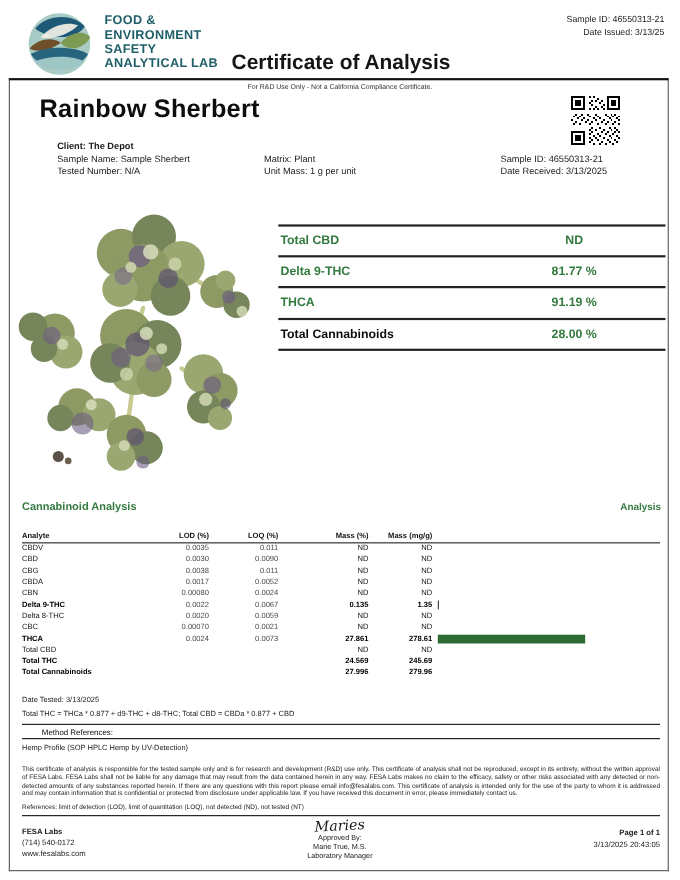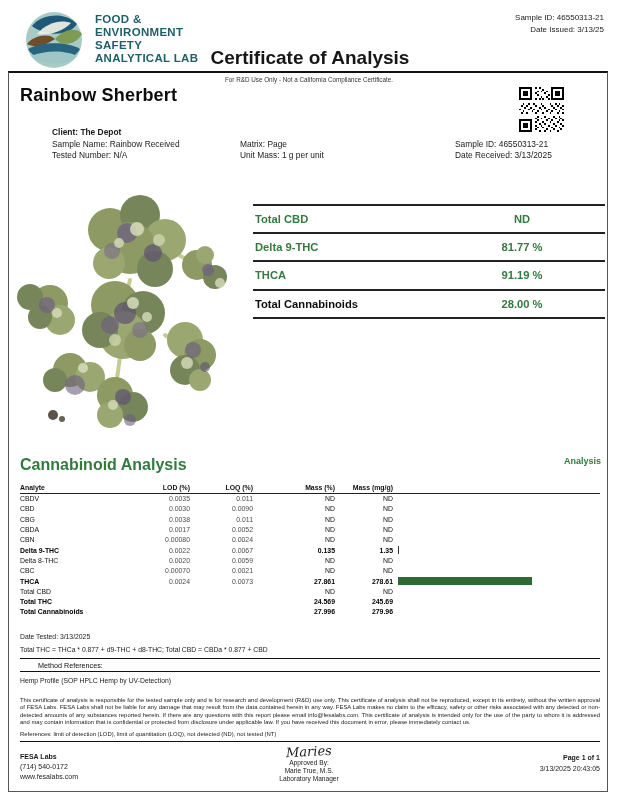--- a/index.html
+++ b/index.html
@@ -10,34 +10,34 @@
   .abs{position:absolute;}
 
   
   .logo-text{left:95px;top:13px;color:var(--teal);font-weight:bold;font-size:11.5px;line-height:13px;letter-spacing:.3px;}
   .coa-title{left:170px;top:47px;width:280px;text-align:center;font-size:19px;font-weight:bold;color:#161616;}
   .head-meta{right:14px;top:12px;text-align:right;font-size:8px;line-height:12px;color:#222;}
 
   
   .box{left:8px;top:71px;width:600px;height:721px;border:1px solid #555;border-top:2.5px solid #111;}
   .subtitle{left:0;top:76px;width:618px;text-align:center;font-size:6.3px;color:#333;}
-  .product-name{left:20px;top:85px;font-size:18px;font-weight:bold;color:#0d0d0d;letter-spacing:.2px;}
+  .product-name{left:36px;top:85px;font-size:23px;font-weight:bold;color:#0d0d0d;letter-spacing:.2px;}
 
   .info{font-size:8.4px;line-height:11.5px;color:#1a1a1a;}
   .info b{font-weight:bold;}
 
   
   .sumtable{left:253px;top:204px;width:352px;border-top:2px solid #222;}
   .sumrow{height:28.2px;border-bottom:2px solid #222;display:flex;align-items:center;font-size:11.2px;font-weight:bold;color:var(--green);}
   .sumrow .lab{flex:1;padding-left:2px;}
   .sumrow .val{width:120px;text-align:center;margin-right:23px;}
   .sumrow.black .lab{color:#0d0d0d;}
 
   
-  .sec-title{left:20px;top:456px;font-size:16px;font-weight:bold;color:var(--green);}
+  .sec-title{left:20px;top:456px;font-size:10px;font-weight:bold;color:var(--green);}
   .sec-status{right:17px;top:456px;font-size:9px;font-weight:bold;color:var(--green);}
   .atable{left:20px;top:482px;width:580px;font-size:6.9px;color:#111;}
   .ahead,.arow{display:grid;grid-template-columns:112px 58px 63px 82px 58px auto;align-items:center;height:10.3px;}
   .ahead{font-weight:bold;height:11.5px;border-bottom:1.6px solid #222;}
   .c{display:block;}
   .num{text-align:right;}
   .lodloq{color:#4a4a4a;}
   .arow.b .c.a,.arow.b .c.m{font-weight:bold;color:#000;}
   .barcell{padding-left:5px;height:100%;display:flex;align-items:center;}
   .bar{display:block;height:8.4px;width:0;}
@@ -106,25 +106,25 @@
         <rect x="20" y="2" width="3" height="3" fill="#000"></rect>
       <rect x="0" y="18" width="7" height="7" fill="#000"></rect>
         <rect x="1" y="19" width="5" height="5" fill="#fff"></rect>
         <rect x="2" y="20" width="3" height="3" fill="#000"></rect>
       <path fill="#000" d="M9,0h1v1h-1z M11,0h1v1h-1z M13,1h1v1h-1z M10,2h1v1h-1z M12,2h1v1h-1z M15,2h1v1h-1z M9,3h1v1h-1z M14,3h1v1h-1z M16,4h1v1h-1z M10,4h1v1h-1z M12,5h1v1h-1z M15,5h1v1h-1z M9,6h1v1h-1z M11,6h1v1h-1z M13,6h1v1h-1z M16,6h1v1h-1z M2,9h1v1h-1z M5,9h1v1h-1z M8,9h1v1h-1z M12,9h1v1h-1z M17,9h1v1h-1z M20,9h1v1h-1z M22,9h1v1h-1z M1,10h1v1h-1z M4,10h1v1h-1z M9,10h1v1h-1z M13,10h1v1h-1z M18,10h1v1h-1z M21,10h1v1h-1z M24,10h1v1h-1z M3,11h1v1h-1z M6,11h1v1h-1z M11,11h1v1h-1z M14,11h1v1h-1z M19,11h1v1h-1z M23,11h1v1h-1z M0,12h1v1h-1z M5,12h1v1h-1z M8,12h1v1h-1z M12,12h1v1h-1z M16,12h1v1h-1z M20,12h1v1h-1z M24,12h1v1h-1z M2,13h1v1h-1z M7,13h1v1h-1z M10,13h1v1h-1z M15,13h1v1h-1z M18,13h1v1h-1z M22,13h1v1h-1z M1,14h1v1h-1z M4,14h1v1h-1z M9,14h1v1h-1z M13,14h1v1h-1z M17,14h1v1h-1z M21,14h1v1h-1z M24,14h1v1h-1z M10,16h1v1h-1z M14,16h1v1h-1z M19,16h1v1h-1z M22,16h1v1h-1z M9,17h1v1h-1z M12,17h1v1h-1z M16,17h1v1h-1z M20,17h1v1h-1z M23,17h1v1h-1z M10,18h1v1h-1z M15,18h1v1h-1z M18,18h1v1h-1z M22,18h1v1h-1z M24,18h1v1h-1z M9,19h1v1h-1z M13,19h1v1h-1z M17,19h1v1h-1z M21,19h1v1h-1z M11,20h1v1h-1z M14,20h1v1h-1z M19,20h1v1h-1z M23,20h1v1h-1z M9,21h1v1h-1z M12,21h1v1h-1z M16,21h1v1h-1z M20,21h1v1h-1z M24,21h1v1h-1z M10,22h1v1h-1z M13,22h1v1h-1z M18,22h1v1h-1z M22,22h1v1h-1z M9,23h1v1h-1z M15,23h1v1h-1z M19,23h1v1h-1z M23,23h1v1h-1z M11,24h1v1h-1z M14,24h1v1h-1z M17,24h1v1h-1z M21,24h1v1h-1z"></path>
     </svg>
   </div>
 
   <div class="abs info" style="left:20px;top:127px;margin-left:32px;">
     <div><b>Client: The Depot</b></div>
-    <div>Sample Name: Rainbow Received</div>
+    <div>Sample Name: Sample Sherbert</div>
     <div>Tested Number: N/A</div>
   </div>
   <div class="abs info" style="left:240px;top:138.5px;">
-    <div>Matrix: Page</div>
+    <div>Matrix: Plant</div>
     <div>Unit Mass: 1 g per unit</div>
   </div>
   <div class="abs info" style="left:455px;top:138.5px;">
     <div>Sample ID: 46550313-21</div>
     <div>Date Received: 3/13/2025</div>
   </div>
 
   <div class="abs" style="left:15px;top:185px;">
     <svg width="225" height="250" viewBox="0 0 225 250">
       <g stroke="#c8cb90" stroke-width="4" stroke-linecap="round">

